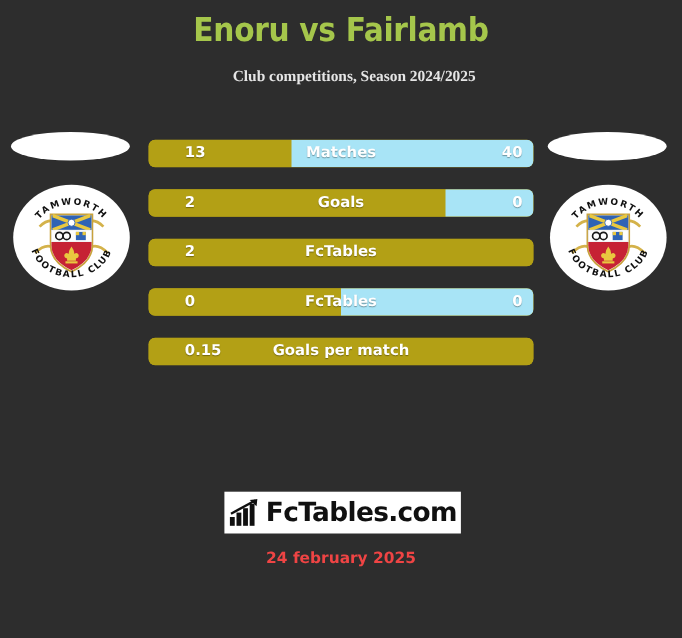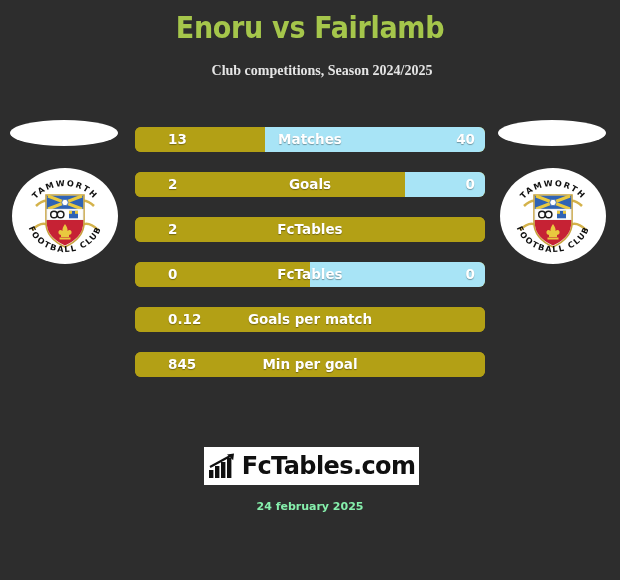--- a/index.html
+++ b/index.html
@@ -158,23 +158,23 @@
     line-height: 1;
   }
   .logo-mark { display: block; }
 
   .date {
     position: absolute;
     top: 500px;
     left: 0;
     width: 620px;
     text-align: center;
-    font-size: 11px;
-    font-weight: bold;
-    color: #86efac;
+    font-size: 14px;
+    font-weight: bold;
+    color: #ef4444;
     font-family: "DejaVu Sans", sans-serif;
     white-space: nowrap;
   }
 </style>
 </head>
 <body>
 
 <div class="page">
 
   <div class="title">Enoru vs Fairlamb</div>
@@ -279,27 +279,22 @@
       </div>
       <div class="bar-row">
         <div class="bar-fill-left" style="width: 50%;"></div>
         <div class="bar-fill-right" style="width: 50%;"></div>
         <div class="bar-val home">0</div>
         <div class="bar-label">FcTables</div>
         <div class="bar-val away">0</div>
       </div>
       <div class="bar-row">
         <div class="bar-fill-left" style="width: 100%;"></div>
-        <div class="bar-val home">0.12</div>
+        <div class="bar-val home">0.15</div>
         <div class="bar-label">Goals per match</div>
-      </div>
-      <div class="bar-row">
-        <div class="bar-fill-left" style="width: 100%;"></div>
-        <div class="bar-val home">845</div>
-        <div class="bar-label">Min per goal</div>
       </div>
     </div>
 
   <div class="logo">
     <svg class="logo-mark" width="30" height="26" viewBox="0 0 30 26">
       <rect x="1" y="17" width="4.4" height="8" fill="#101010"></rect>
       <rect x="7" y="13" width="4.4" height="12" fill="#101010"></rect>
       <rect x="13" y="9" width="4.4" height="16" fill="#101010"></rect>
       <rect x="19" y="5" width="4.4" height="20" fill="#101010"></rect>
       <path d="M2 14 L24 2" stroke="#101010" stroke-width="2.2" fill="none"></path>

